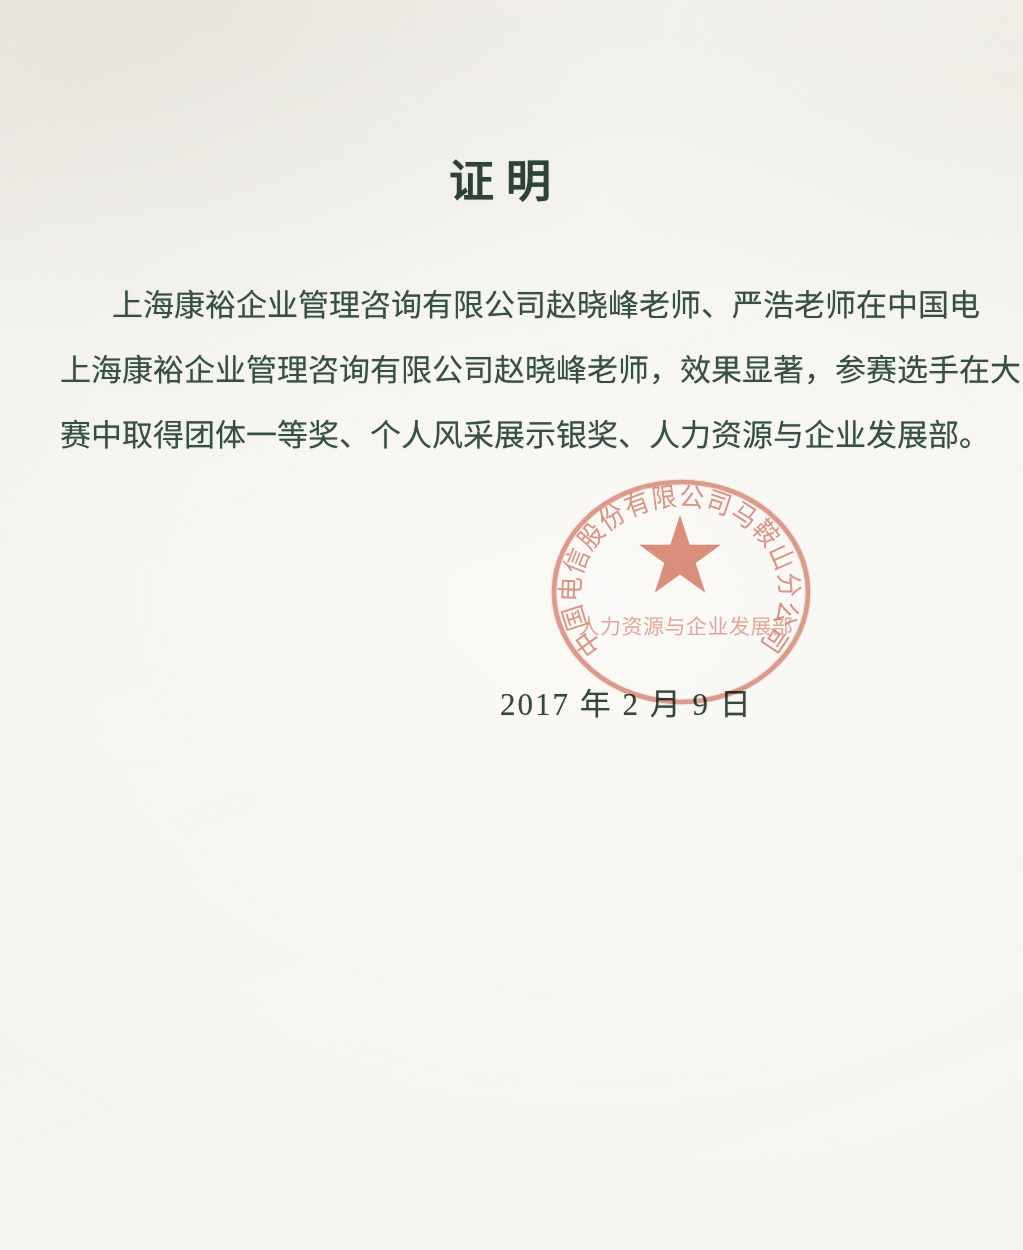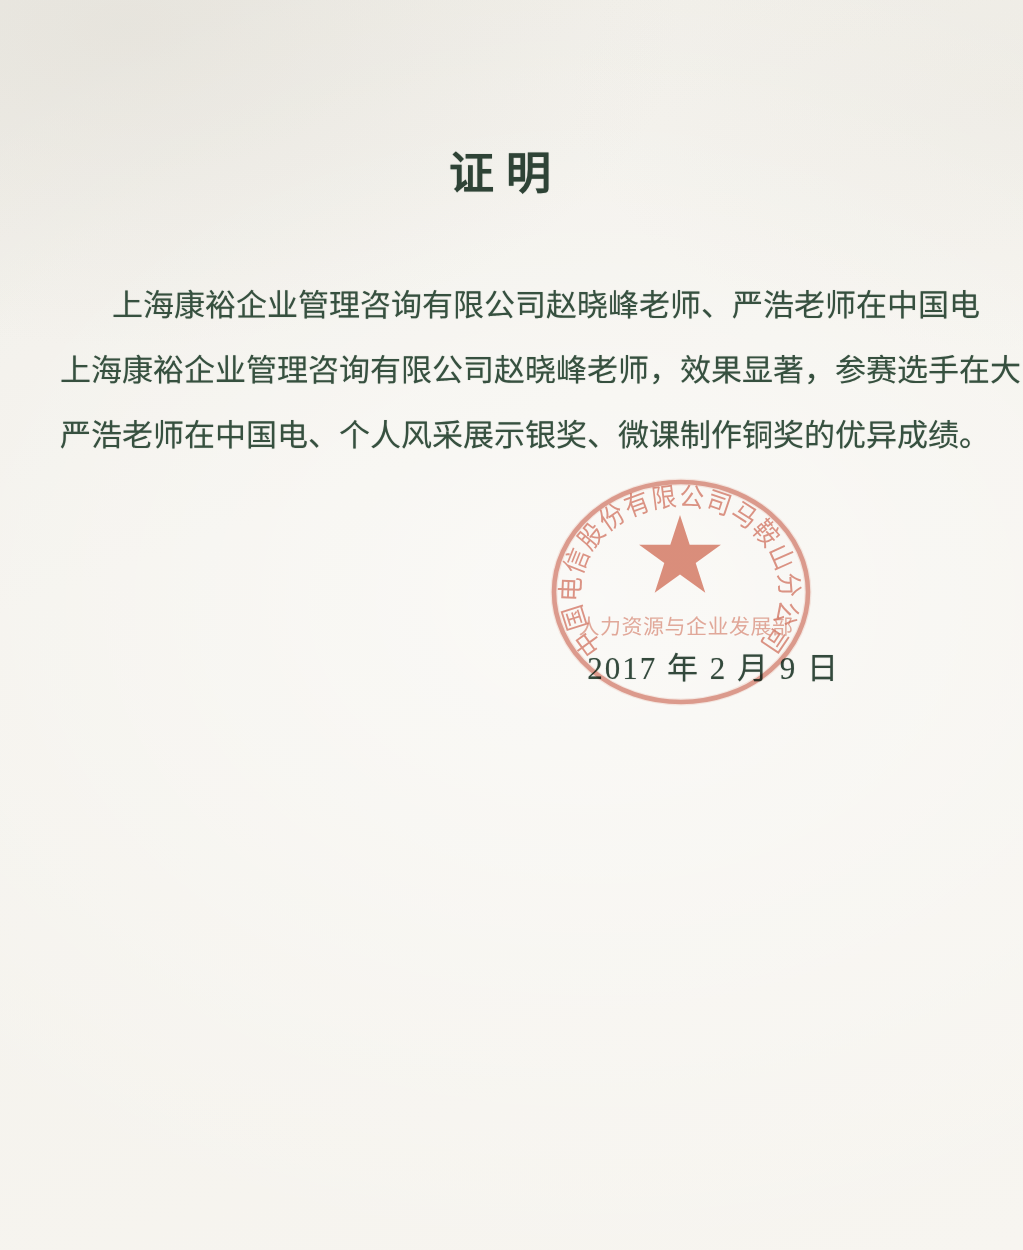--- a/index.html
+++ b/index.html
@@ -13,21 +13,21 @@
     overflow: hidden;
     font-family: "Liberation Serif", "DejaVu Serif", serif;
     background:
       radial-gradient(900px 520px at 12% 2%, rgba(208,204,194,0.28), transparent 62%),
       radial-gradient(760px 420px at 100% 8%, rgba(214,210,200,0.16), transparent 60%),
       radial-gradient(1200px 900px at 58% 48%, rgba(255,255,255,0.55), transparent 75%),
       linear-gradient(160deg, #efede7 0%, #f4f2ec 38%, #f7f5f0 100%);
   }
   .doc-title {
     position: absolute;
-    top: 107px;
+    top: 115px;
     left: 0;
     width: 1012px;
     text-align: center;
     font-size: 45px;
     font-weight: 600;
     letter-spacing: 12px;
     color: #2e4336;
     text-shadow: 0 0 1px rgba(46,67,54,0.45);
   }
   .body-block {
@@ -55,24 +55,24 @@
     top: 573px;
     right: 66px;
     font-size: 31px;
     letter-spacing: 1px;
     color: #36503f;
     text-shadow: 0 0 1px rgba(54,80,63,0.4);
     z-index: 2;
   }
   .date-line {
     position: absolute;
-    top: 643px;
+    top: 679px;
     left: 500px;
     width: 340px;
-    text-align: right;
+    text-align: left;
     font-size: 31px;
     letter-spacing: 2px;
     color: #33493c;
     text-shadow: 0 0 1px rgba(51,73,60,0.4);
     z-index: 2;
   }
   .seal {
     position: absolute;
     left: 528px;
     top: 458px;
@@ -90,21 +90,21 @@
 </head>
 <body>
 
 <div class="page">
 
   <h1 class="doc-title">证明</h1>
 
   <div class="body-block">
     <div class="body-line indent">上海康裕企业管理咨询有限公司赵晓峰老师、严浩老师在中国电</div>
     <div class="body-line">上海康裕企业管理咨询有限公司赵晓峰老师，效果显著，参赛选手在大</div>
-    <div class="body-line">严浩老师在中国电、个人风采展示银奖、微课制作铜奖的优异成绩。</div>
+    <div class="body-line">赛中取得团体一等奖、个人风采展示银奖、人力资源与企业发展部。</div>
   </div>
 
 
   <div class="date-line">2017 年 2 月 9 日</div>
 
   <svg class="seal" viewBox="528 458 314 264" xmlns="http://www.w3.org/2000/svg">
     <defs>
       <path id="sealArcPath" d="M 603.4 647.3 A 100 86 0 1 1 756.6 647.3" fill="none"></path>
     </defs>
 

